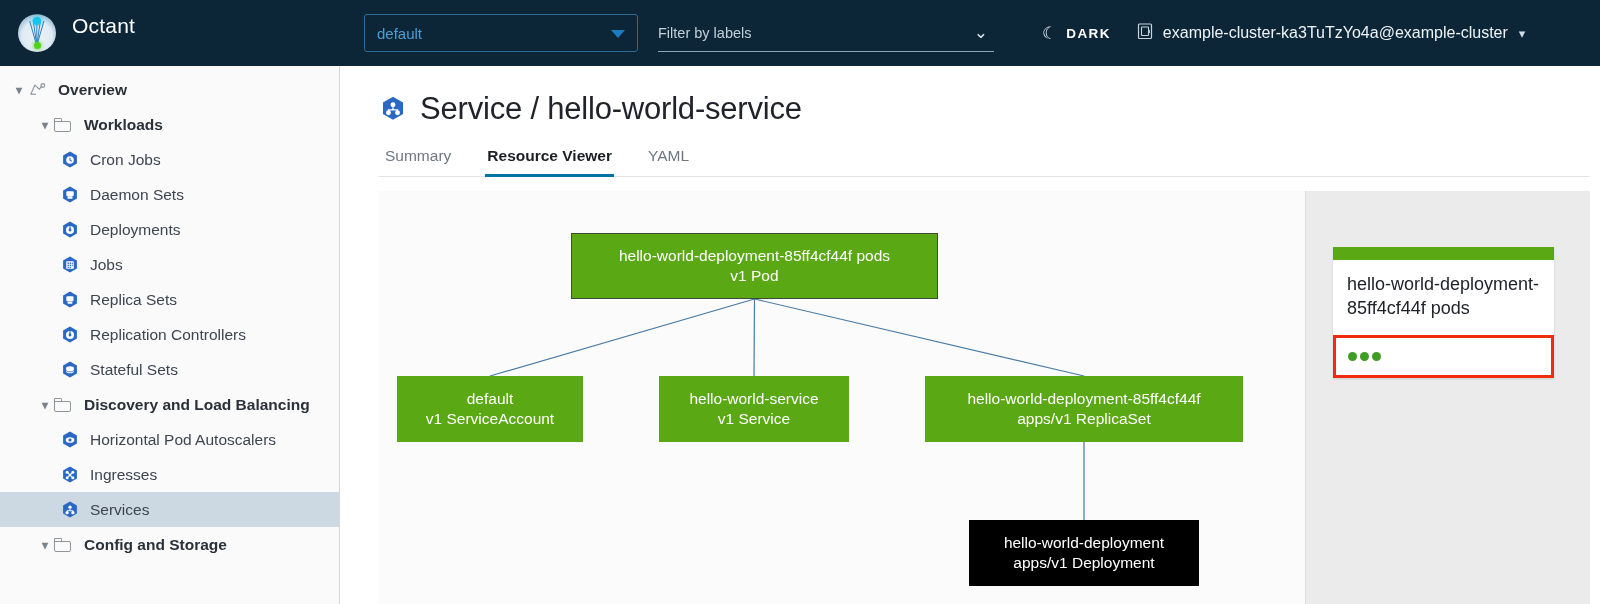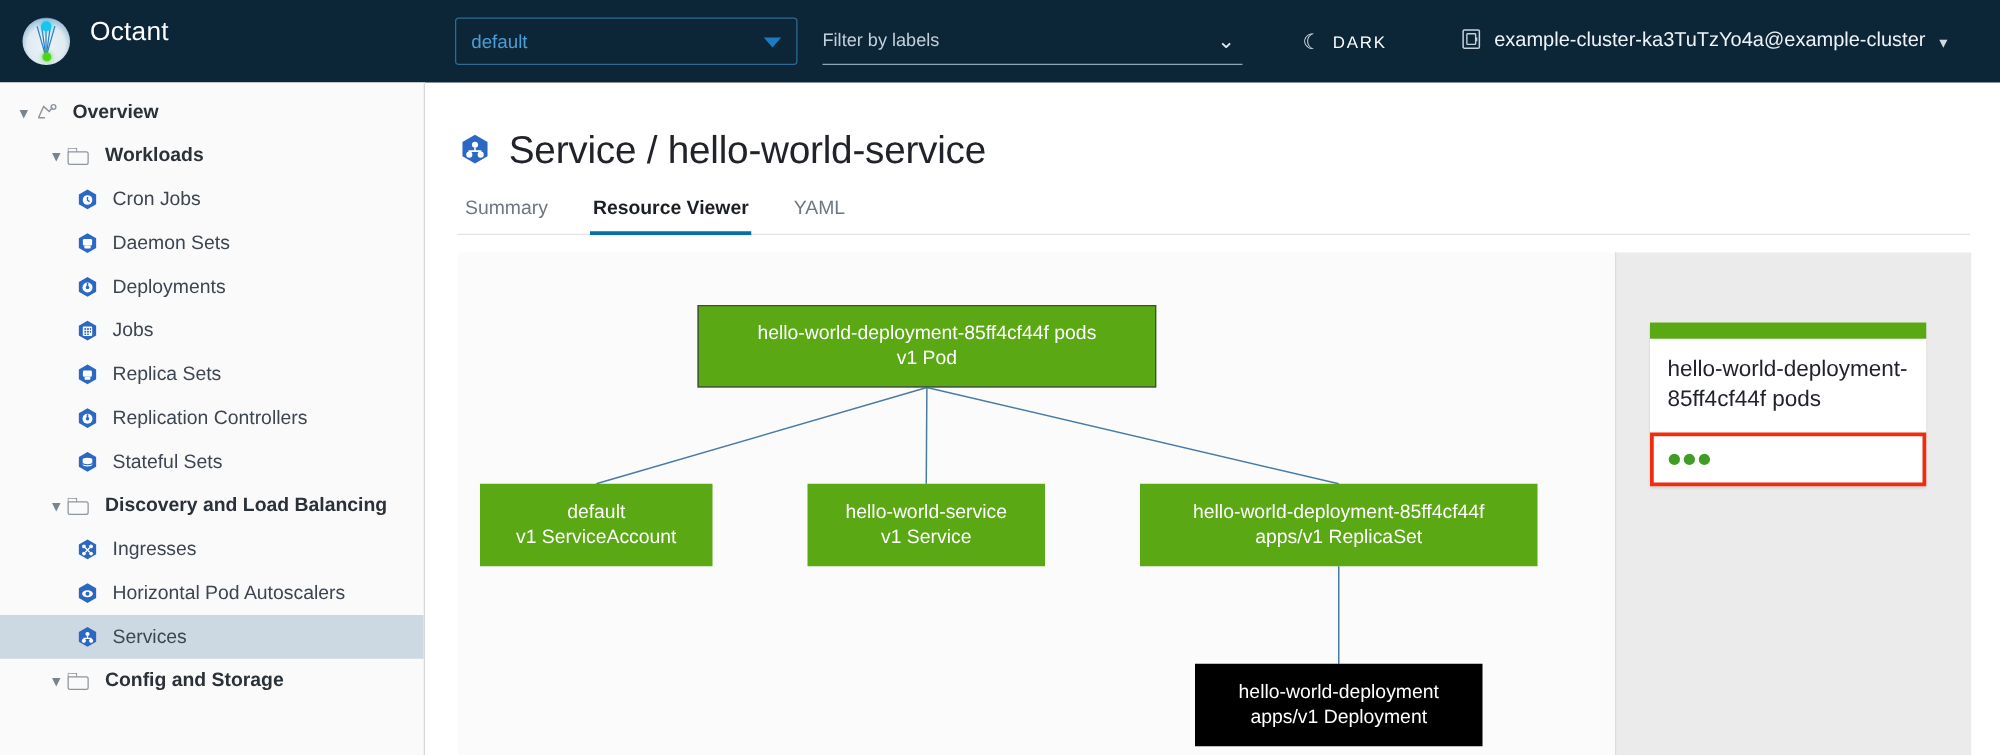--- a/index.html
+++ b/index.html
@@ -76,25 +76,25 @@
     position: absolute; right: 6px; top: 50%; margin-top: -9px;
     color: #dfe7ee; font-size: 17px; line-height: 18px;
   }
 
   .theme-toggle {
     margin-left: 48px; display: flex; align-items: center; gap: 9px;
     cursor: pointer;
   }
   .theme-toggle .moon { font-size: 17px; color: #dfe7ee; line-height: 1; }
   .theme-toggle .tt-label {
-    color: #ffffff; font-size: 13.5px; font-weight: normal; letter-spacing: 1.4px;
+    color: #ffffff; font-size: 13.5px; font-weight: bold; letter-spacing: 1.4px;
   }
 
   .cluster-ctx {
-    margin-left: 60px; display: flex; align-items: center; gap: 9px; text-align: right;
+    margin-left: 26px; display: flex; align-items: center; gap: 9px; text-align: right;
   }
   .cluster-ctx .ctx-text { color: #eef3f7; font-size: 16px; }
   .cluster-ctx .ctx-caret { color: #cfdae3; font-size: 13px; margin-left: 2px; }
 
   
   .sidebar {
     position: absolute; left: 0; top: 66px;
     width: 340px; height: 538px;
     background: #fafafa;
     border-right: 1px solid #d8d8d8;
@@ -125,23 +125,23 @@
   .folder-ico b {
     position: absolute; left: 0; top: 0; width: 8px; height: 4px;
     border: 1.3px solid #8d959e; border-bottom: none; border-radius: 1px 2px 0 0;
   }
   .overview-ico { width: 20px; height: 16px; }
 
   .k8s-ico { width: 20px; height: 20px; display:block; }
 
   
   .main {
-    position: absolute; left: 341px; top: 78px;
+    position: absolute; left: 341px; top: 67px;
     width: 1259px; height: 477px; background: #ffffff;
-    padding: 24px 0 0 25px;
+    padding: 24px 0 0 38px;
   }
   .page-title {
     display: flex; align-items: center; gap: 13px;
     font-size: 31px; color: #20232a; font-weight: normal;
     margin: 0 0 2px 0; letter-spacing: -0.2px;
   }
   .page-title .title-ico { width: 28px; height: 28px; flex: 0 0 28px; }
 
   .tabs {
     display: flex; align-items: flex-end; gap: 32px;
@@ -368,38 +368,38 @@
             <b></b>
             <i></i>
           </span>
         </span>
         <span class="nav-label">Discovery and Load Balancing</span>
       </div>
       <div class="nav-row lvl2">
         <span class="nav-ico">
           <svg class="k8s-ico" viewBox="0 0 24 24">
             <path d="M12 1.9l8.3 4.7v9.5L12 20.9 3.7 16.1V6.6z" fill="#2b68c4"></path>
+            <ellipse cx="12" cy="12" rx="5.2" ry="3.4" fill="#fff"></ellipse>
+            <circle cx="12" cy="12" r="1.9" fill="#2b68c4"></circle>
+          </svg>
+        </span>
+        <span class="nav-label">Horizontal Pod Autoscalers</span>
+      </div>
+      <div class="nav-row lvl2">
+        <span class="nav-ico">
+          <svg class="k8s-ico" viewBox="0 0 24 24">
+            <path d="M12 1.9l8.3 4.7v9.5L12 20.9 3.7 16.1V6.6z" fill="#2b68c4"></path>
             <circle cx="8.6" cy="8.6" r="1.8" fill="#fff"></circle>
             <circle cx="15.4" cy="8.6" r="1.8" fill="#fff"></circle>
             <circle cx="8.6" cy="15.4" r="1.8" fill="#fff"></circle>
             <circle cx="15.4" cy="15.4" r="1.8" fill="#fff"></circle>
             <path d="M9.9 9.9l4.2 4.2M14.1 9.9l-4.2 4.2" stroke="#fff" stroke-width="1.3"></path>
           </svg>
         </span>
         <span class="nav-label">Ingresses</span>
-      </div>
-      <div class="nav-row lvl2">
-        <span class="nav-ico">
-          <svg class="k8s-ico" viewBox="0 0 24 24">
-            <path d="M12 1.9l8.3 4.7v9.5L12 20.9 3.7 16.1V6.6z" fill="#2b68c4"></path>
-            <ellipse cx="12" cy="12" rx="5.2" ry="3.4" fill="#fff"></ellipse>
-            <circle cx="12" cy="12" r="1.9" fill="#2b68c4"></circle>
-          </svg>
-        </span>
-        <span class="nav-label">Horizontal Pod Autoscalers</span>
       </div>
       <div class="nav-row lvl2 selected">
         <span class="nav-ico">
           <svg class="k8s-ico" viewBox="0 0 24 24">
             <path d="M12 1.9l8.3 4.7v9.5L12 20.9 3.7 16.1V6.6z" fill="#2b68c4"></path>
             <circle cx="12" cy="8.6" r="2" fill="#fff"></circle>
             <circle cx="8.5" cy="15.2" r="2" fill="#fff"></circle>
             <circle cx="15.5" cy="15.2" r="2" fill="#fff"></circle>
             <path d="M12 10.6v2.2M12 12.8H8.5v.5M12 12.8h3.5v.5" stroke="#fff" stroke-width="1.1" fill="none"></path>
           </svg>

